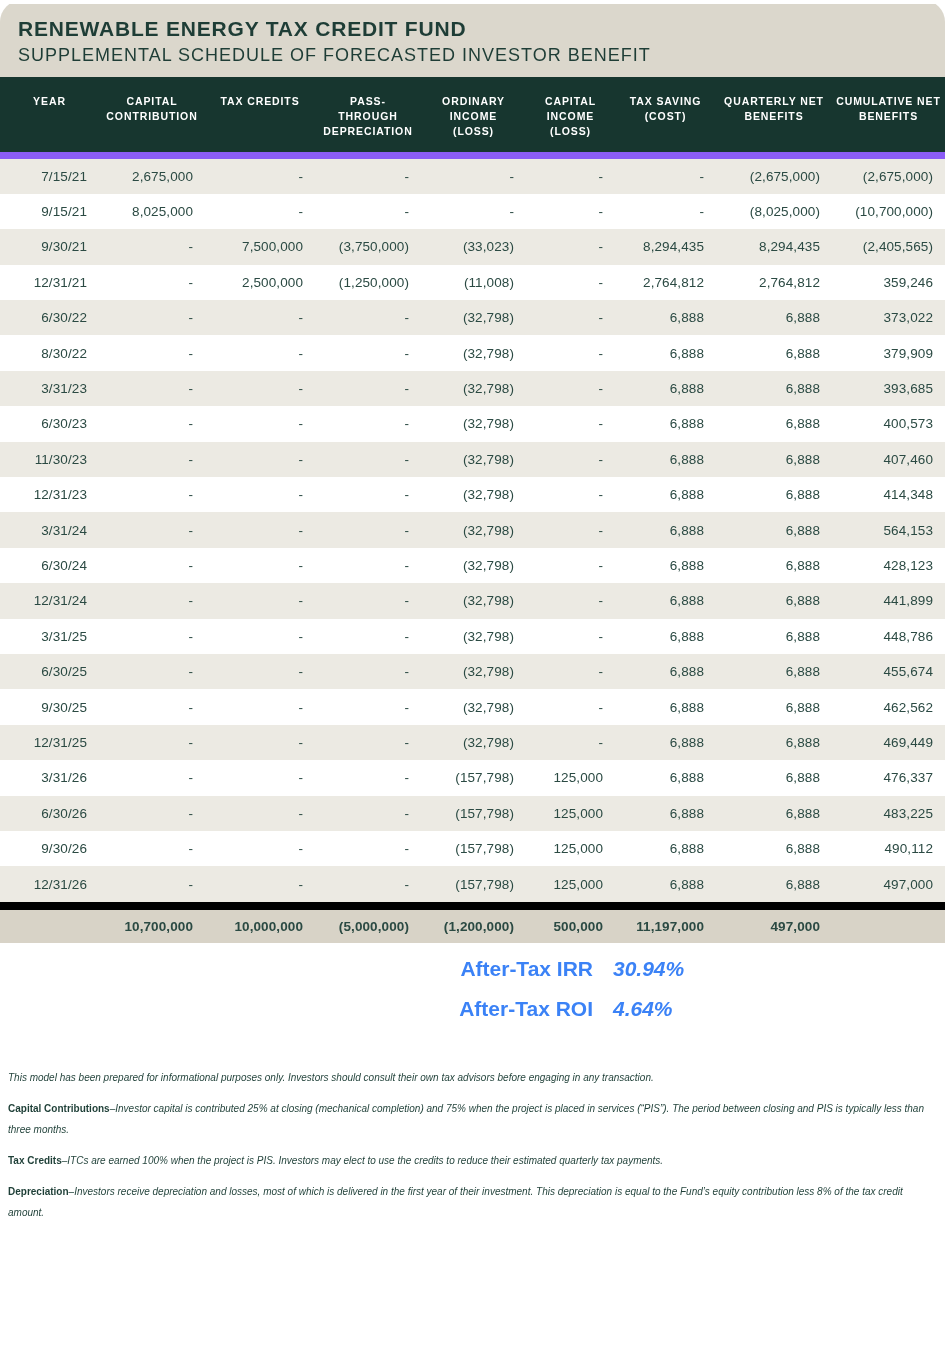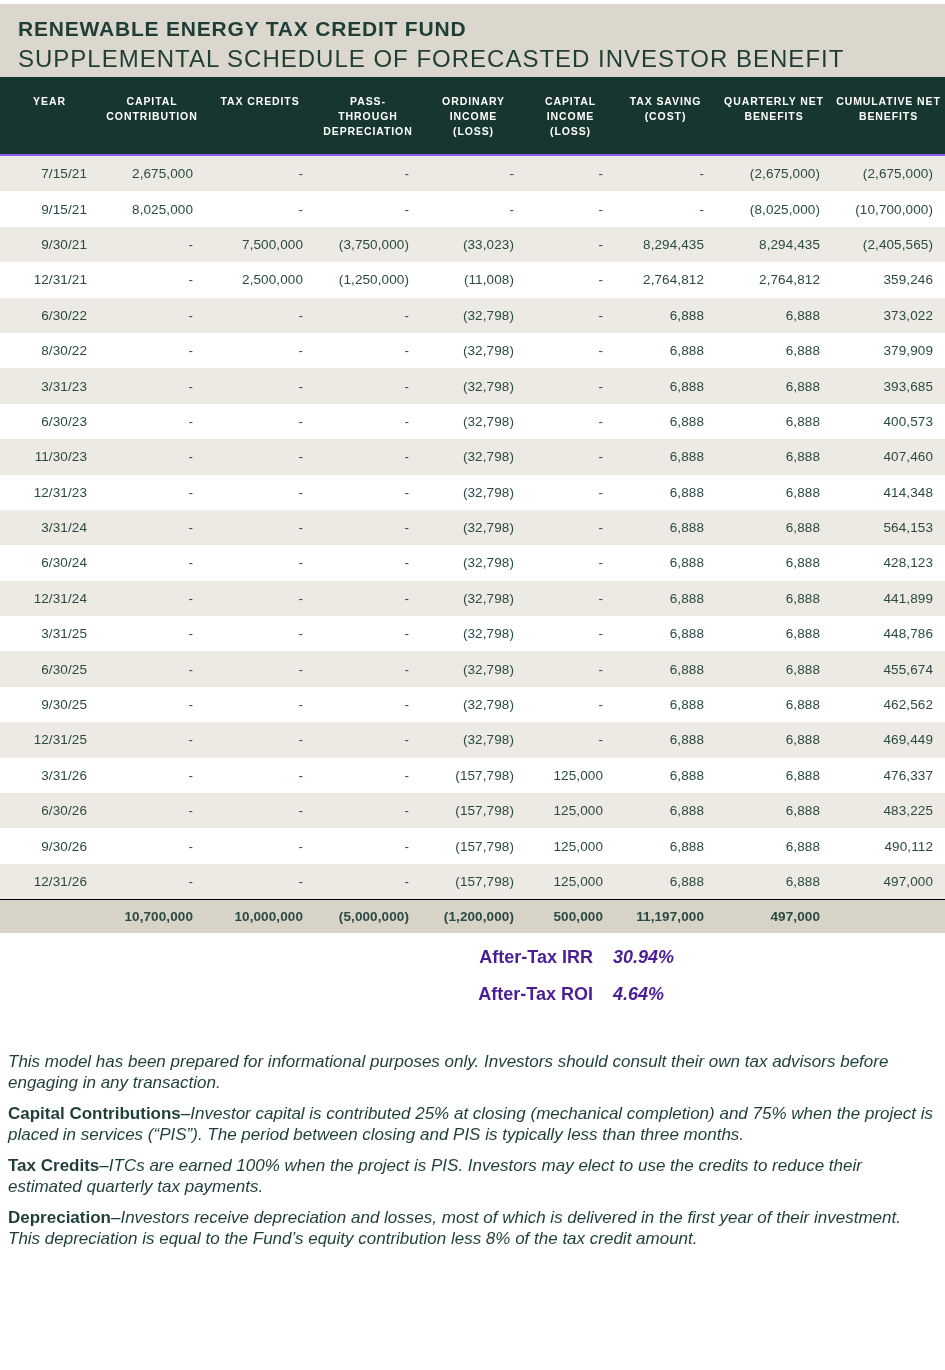--- a/index.html
+++ b/index.html
@@ -1,58 +1,58 @@
 <!DOCTYPE html>
 <html><head>
 <meta charset="utf-8">
 <style>
   html,body { margin:0; padding:0; background:#ffffff; }
   .page {
     width:945px; height:1370px; background:#ffffff; overflow:hidden;
-    font-family:"Liberation Sans", sans-serif; position:relative;
+    font-family:"Liberation Sans", sans-serif; position:relative;border-radius:22px;
   }
   .title-band {
     margin-top:4px; height:73px; background:#dbd7cc;
     padding:13px 0 0 18px; box-sizing:border-box;
   }
   .doc-title {
     margin:0; font-size:21px; font-weight:700; letter-spacing:0.8px;
     color:#1e3d36;
   }
   .doc-subtitle {
-    margin:4px 0 0 0; font-size:24px; font-weight:400; letter-spacing:1px;
+    margin:4px 0 0 0; font-size:18px; font-weight:400; letter-spacing:1px;
     color:#1e3d36;
   }
   table.schedule { width:945px; border-collapse:collapse; table-layout:fixed; }
   col.c1{width:99px} col.c2{width:106px} col.c3{width:110px} col.c4{width:106px}
   col.c5{width:105px} col.c6{width:89px} col.c7{width:101px} col.c8{width:116px} col.c9{width:113px}
-  thead tr { border-bottom:2px solid #8b5cf6;padding-left:24px; }
+  thead tr { border-bottom:7px solid #8b5cf6;padding-left:24px; }
   thead th {
     background:#17362f; color:#ffffff; height:78px; box-sizing:border-box;
     vertical-align:top; padding:17px 2px 0 2px; text-align:center;
     font-size:10.5px; font-weight:700; letter-spacing:0.9px; line-height:15px;
     white-space:nowrap;
   }
   tbody td {
     height:35.4px; padding:0 12px 0 0; text-align:right;
     font-size:13.5px; color:#2b4a43; letter-spacing:0.1px;
   }
   tbody tr:nth-child(odd) { background:#eceae3; }
-  tr.totals-row { border-top:1px solid #000000; background:#d8d3c7 !important; }
+  tr.totals-row { border-top:8px solid #000000; background:#d8d3c7 !important; }
   tr.totals-row td { height:33px; font-weight:700; background:#d8d3c7; }
   .summary { margin-top:14px; }
   .summary-row {
     display:flex; align-items:baseline; margin-bottom:16px;
-    font-size:18px; font-weight:700; color:#4c1d95;
+    font-size:21px; font-weight:700; color:#3b82f6;
   }
   .summary-label { width:593px; text-align:right; }
   .summary-value { margin-left:20px;font-style:italic; }
   .footnotes { margin:46px 10px 0 8px; color:#1e3f37; }
   .footnotes p {
-    margin:0 0 10px 0; font-size:17px; font-style:italic; line-height:21px;
+    margin:0 0 10px 0; font-size:10px; font-style:italic; line-height:21px;
   }
   .footnotes strong { font-style:normal; font-weight:700; }
 </style>
 </head>
 <body>
 
 <div class="page">
 
   <div class="title-band">
     <h1 class="doc-title">RENEWABLE ENERGY TAX CREDIT FUND</h1>

